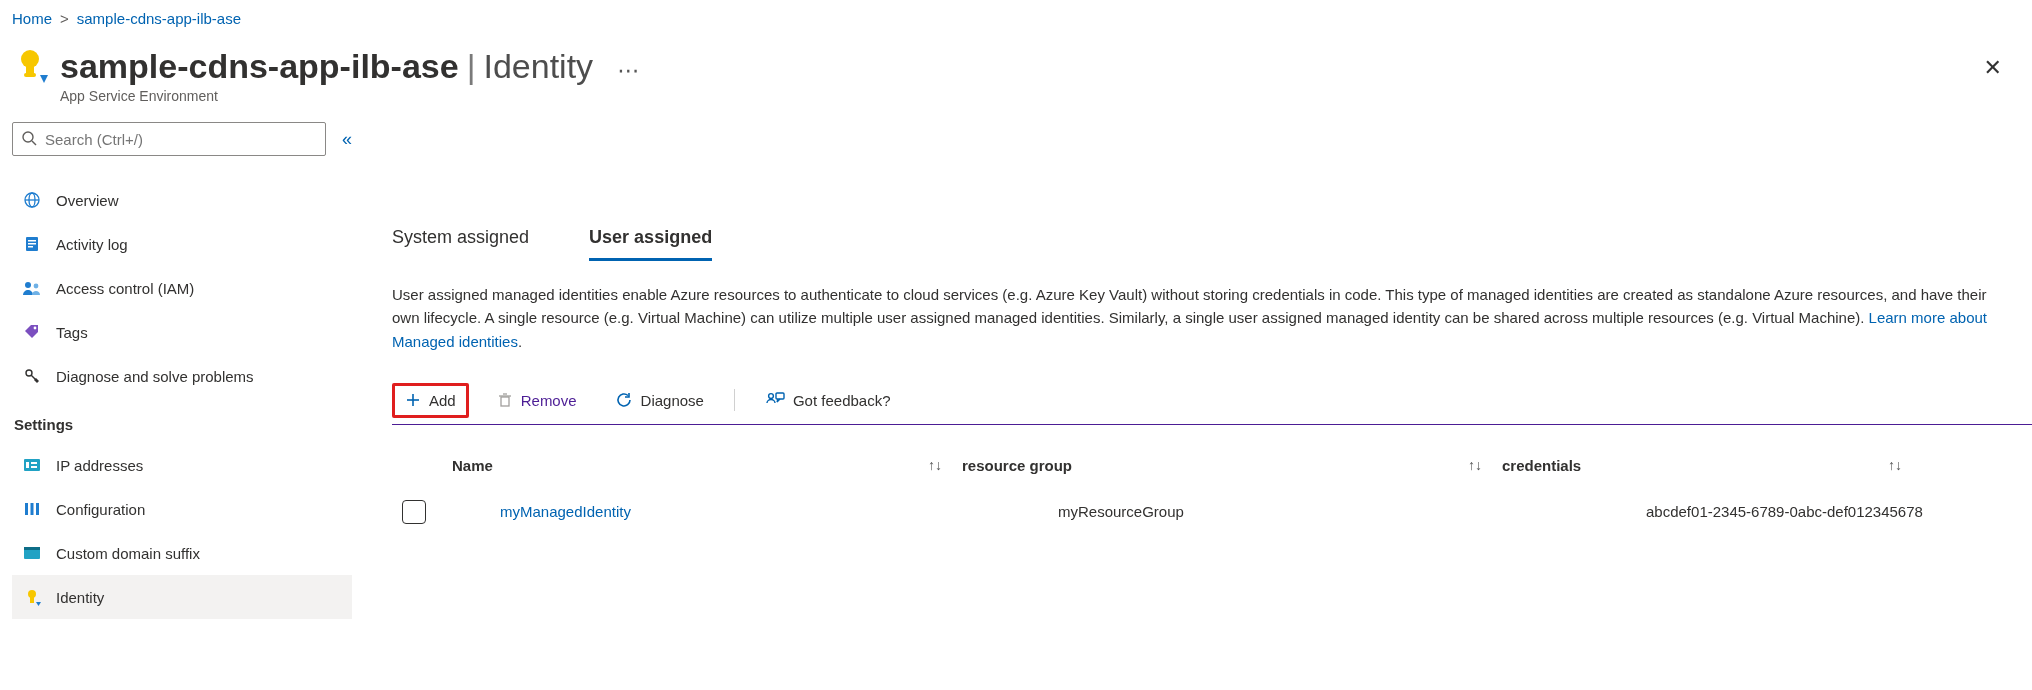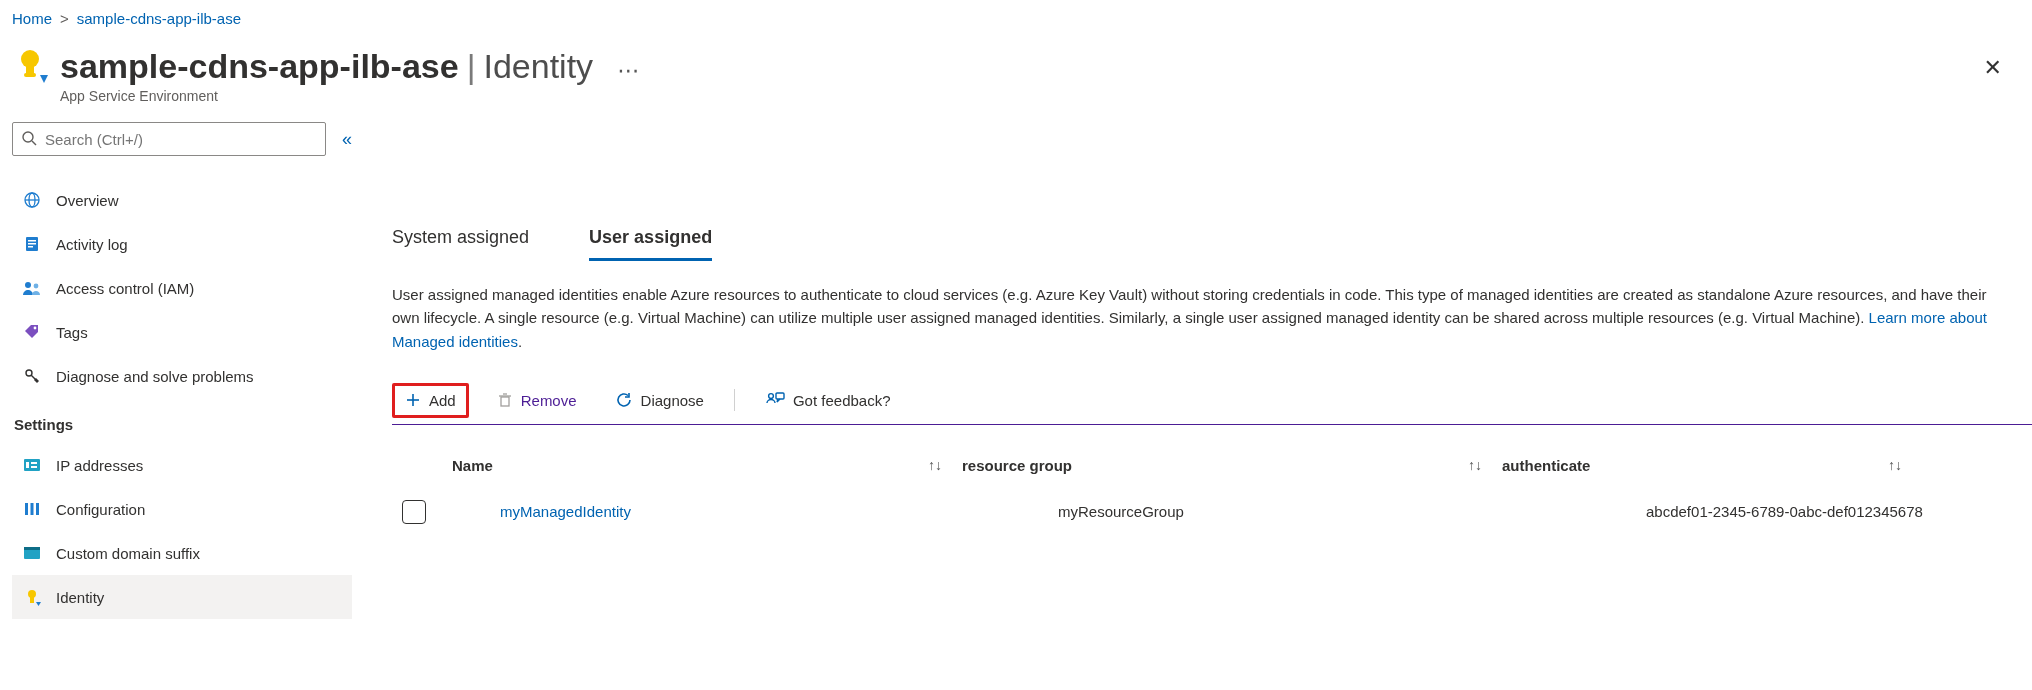--- a/index.html
+++ b/index.html
@@ -319,21 +319,21 @@
         <div></div>
         <div class="th">
           <span>Name</span>
           <span class="sort">↑↓</span>
         </div>
         <div class="th">
           <span>resource group</span>
           <span class="sort">↑↓</span>
         </div>
         <div class="th">
-          <span>authenticate</span>
+          <span>credentials</span>
           <span class="sort">↑↓</span>
         </div>
       </div>
       <div class="trow">
         <div>
               <div class="checkbox"></div>
             </div>
         <div><a href="#" class="name-link">myManagedIdentity</a></div>
         <div>myResourceGroup</div>
         <div>abcdef01-2345-6789-0abc-def012345678</div>

